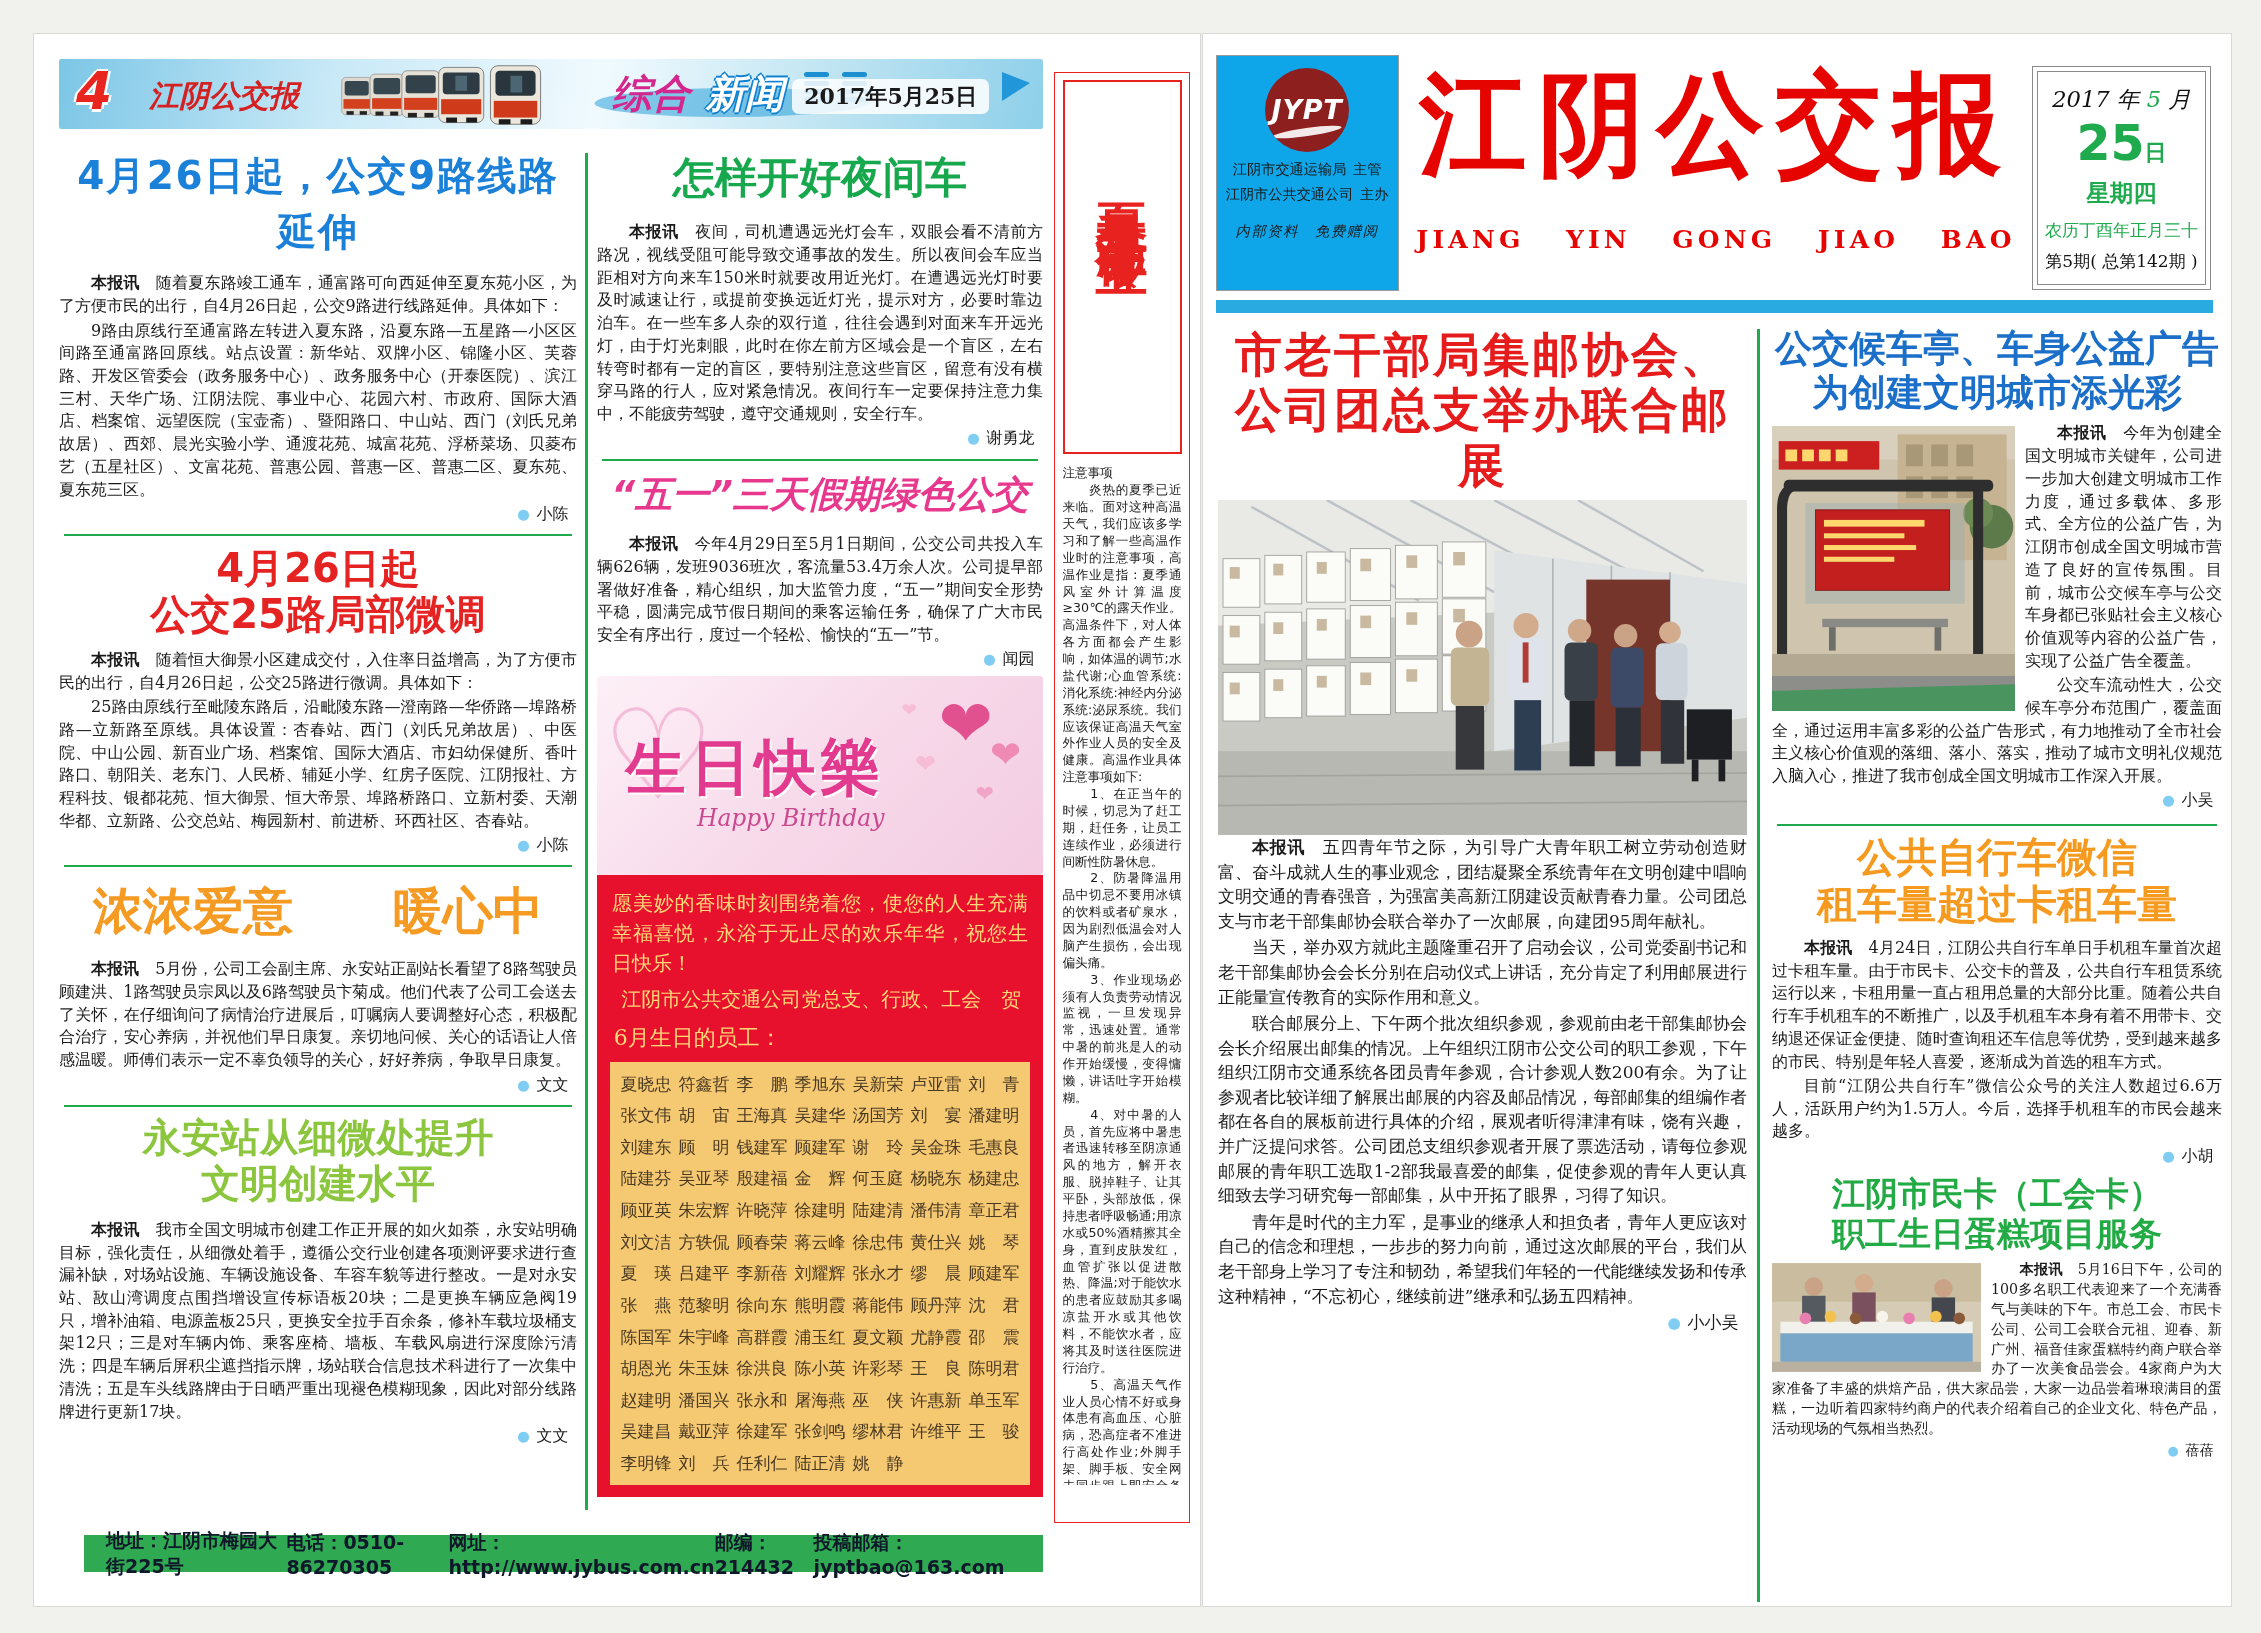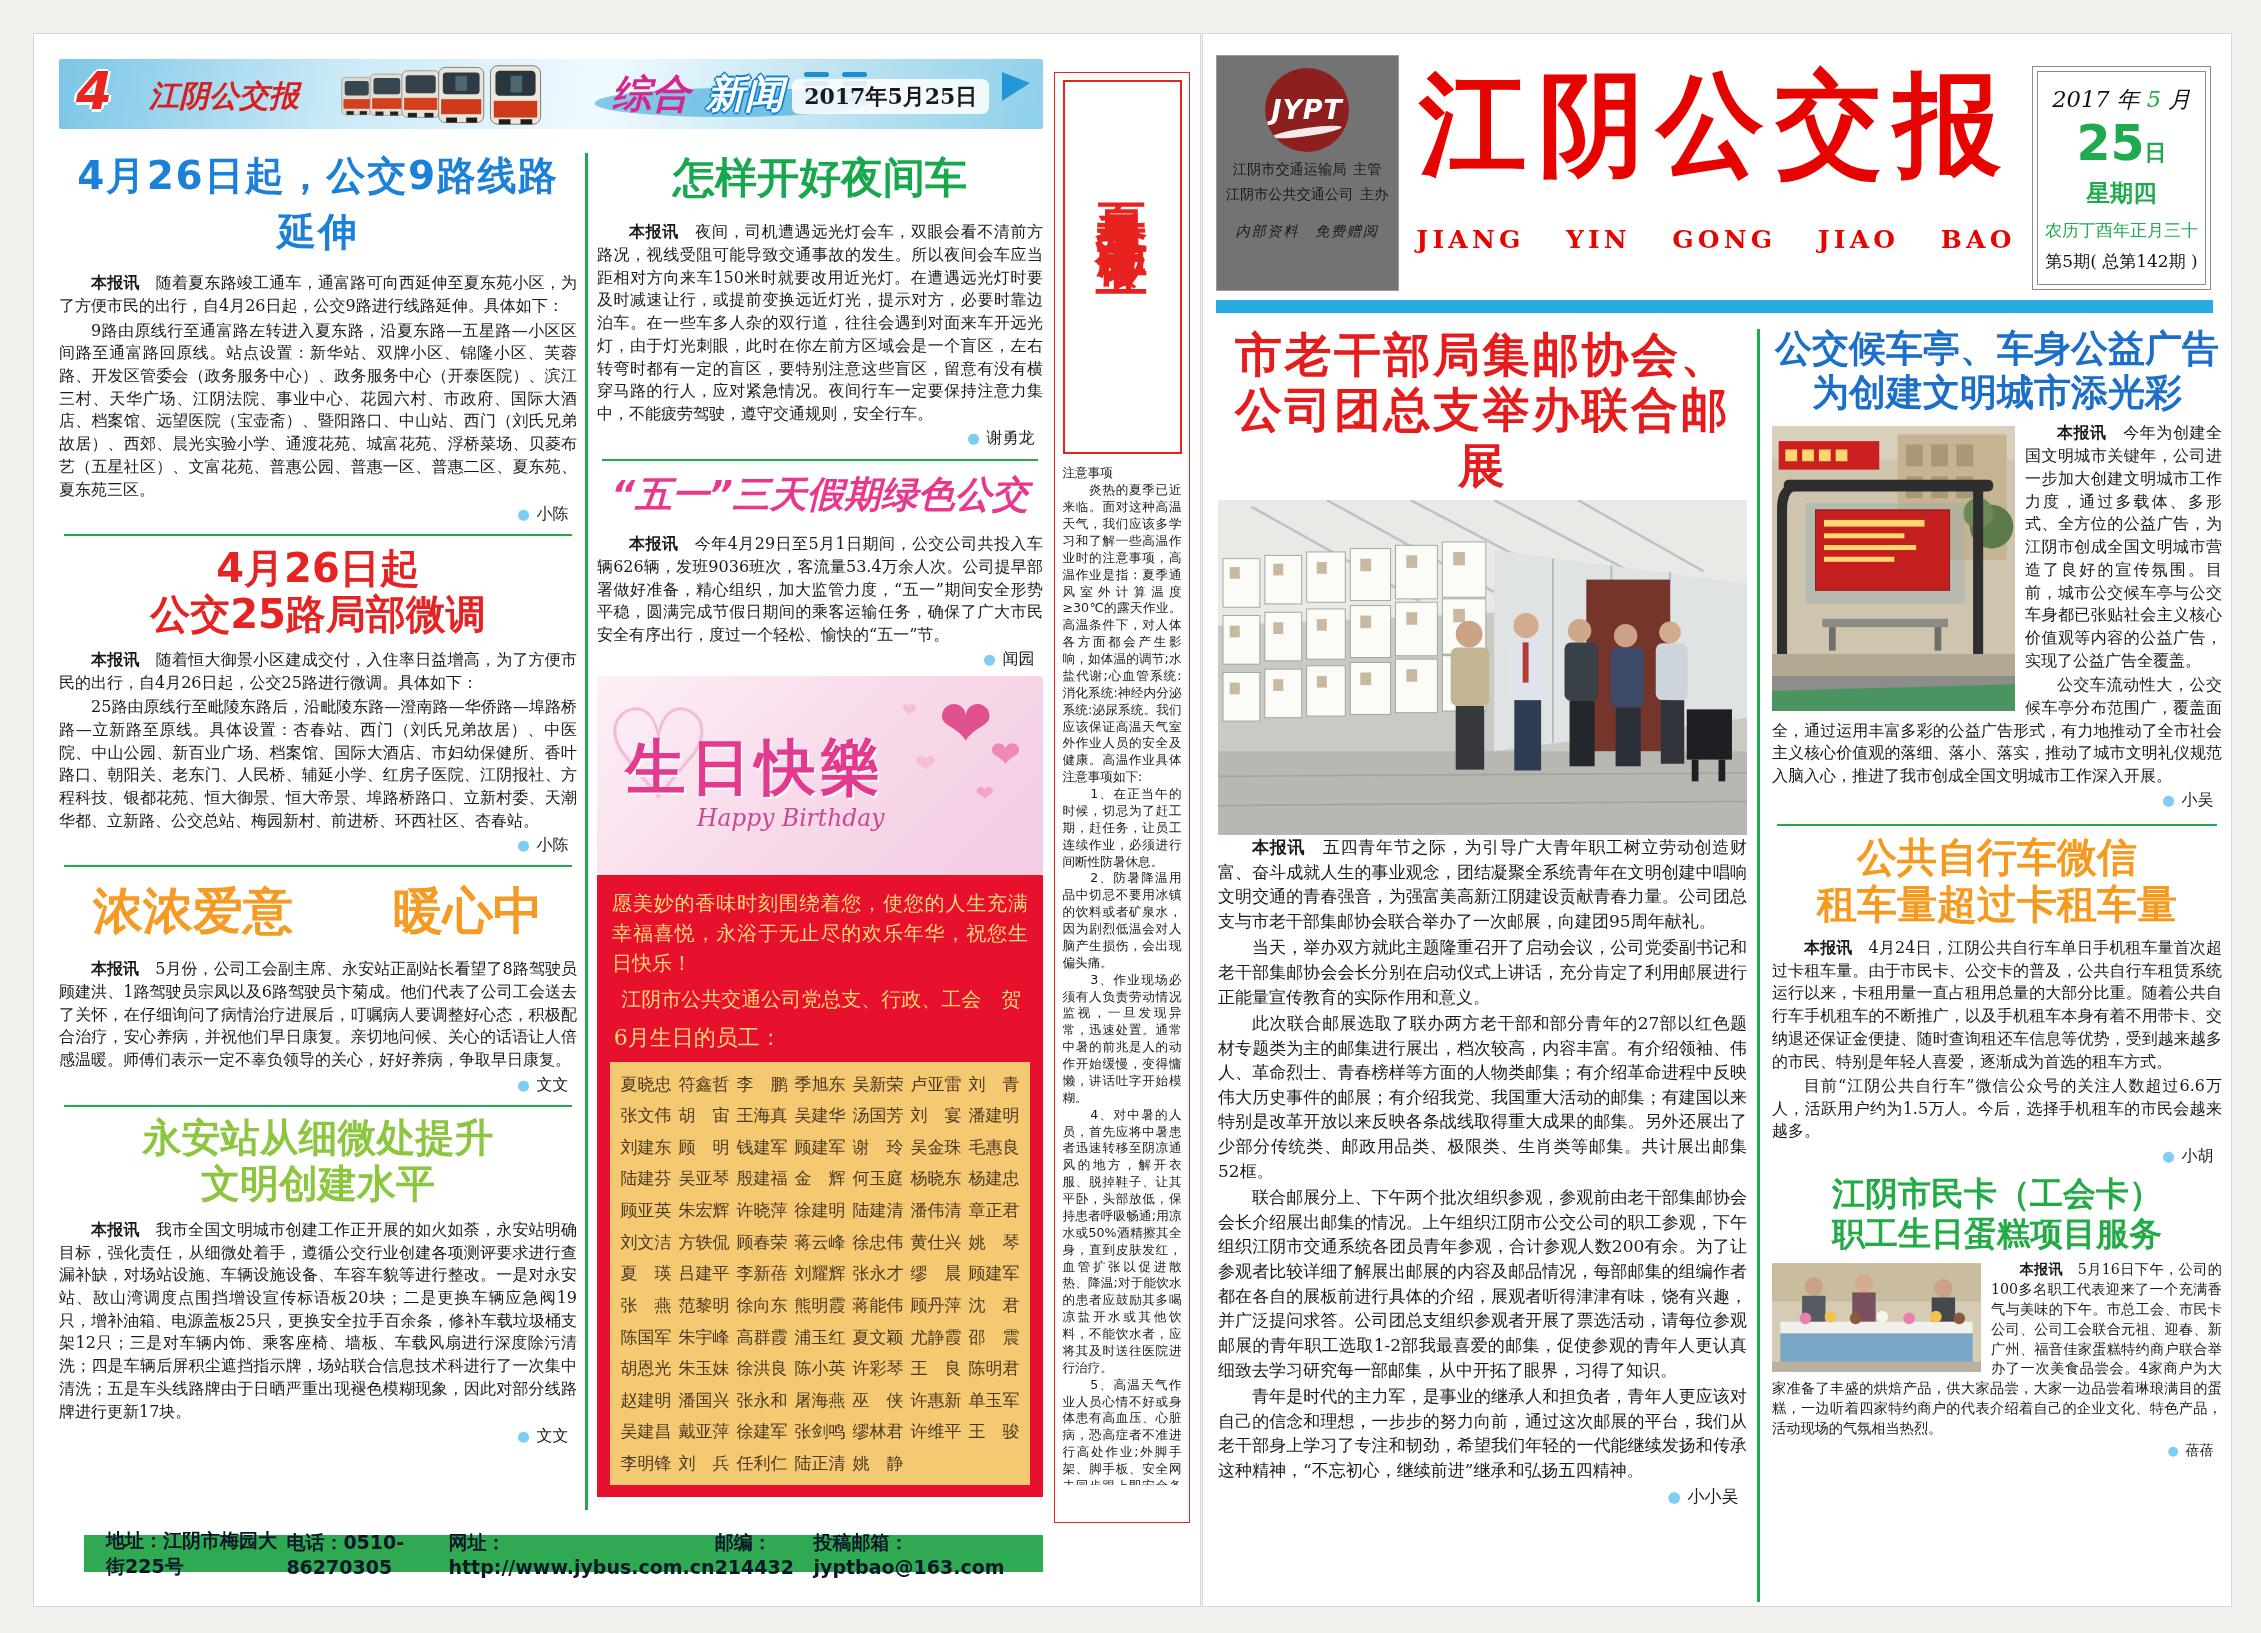--- a/index.html
+++ b/index.html
@@ -61,21 +61,21 @@
   .gutter{border:1.7px solid #e8231f;padding:6.7px 7.5px;background:#fff;}
   .gutter-titlebox{border:2.5px solid #e8231f;height:370px;display:flex;align-items:center;justify-content:center;}
   .gt-inner{writing-mode:vertical-rl;height:211px;}
   .gt-big{font-size:52px;line-height:60px;font-weight:800;color:#e8231f;
           font-family:"DejaVu Sans","Liberation Sans",sans-serif;letter-spacing:8.4px;}
   .gt-small{font-size:28px;line-height:39px;font-weight:800;color:#e8231f;
             font-family:"DejaVu Sans","Liberation Sans",sans-serif;letter-spacing:6.7px;margin-top:5px;}
   .gutter-text{margin-top:11.7px;font-size:12.6px;line-height:1.34;text-align:justify;white-space:pre-line;
                height:1020px;overflow:hidden;font-family:"DejaVu Sans","Liberation Sans",sans-serif;}
   
-  .mast-box{border:0.8px solid #9a9a9a;background:#737373;padding:8.4px 6.7px;text-align:center;}
+  .mast-box{border:0.8px solid #9a9a9a;background:#0ea5e9;padding:8.4px 6.7px;text-align:center;}
   .logo-circle{width:84px;height:84px;border-radius:50%;background:#8e1f1f;margin:3.3px auto 8.4px auto;
                display:flex;align-items:center;justify-content:center;position:relative;overflow:hidden;}
   .logo-circle em{color:#fff;font-style:italic;font-weight:900;font-size:27px;
                   font-family:"DejaVu Sans","Liberation Sans",sans-serif;letter-spacing:0.8px;}
   .logo-swoosh{position:absolute;left:6.7px;bottom:15px;width:70px;height:8.4px;background:#fff;border-radius:50%;transform:rotate(-8deg);opacity:.9;}
   .org-line{font-size:14.2px;margin:5.9px 0;white-space:nowrap;}
   .org-role{margin-left:6.7px;}
   .mast-note{font-size:14.2px;font-style:italic;margin-top:18.4px;letter-spacing:1.7px;}
   .mast-title{font-size:107px;font-weight:900;color:#e60400;letter-spacing:11.7px;line-height:1.25;
               text-align:center;font-family:"DejaVu Serif","Liberation Serif",serif;
@@ -456,21 +456,20 @@
             <rect x="523" y="171" width="38" height="68" rx="8" fill="#cdd4dc"></rect>
             <rect x="529" y="239" width="28" height="76" fill="#30343a"></rect>
           <rect x="560" y="250" width="54" height="60" fill="#1d1f22"></rect>
             <rect x="566" y="310" width="8" height="26" fill="#1d1f22"></rect>
             <rect x="598" y="310" width="8" height="26" fill="#1d1f22"></rect>
         </g>
       </svg>
       <p class="para"><span class="lead">本报讯</span>　<span>五四青年节之际，为引导广大青年职工树立劳动创造财富、奋斗成就人生的事业观念，团结凝聚全系统青年在文明创建中唱响文明交通的青春强音，为强富美高新江阴建设贡献青春力量。公司团总支与市老干部集邮协会联合举办了一次邮展，向建团95周年献礼。</span></p>
       <div>
           <p class="para">当天，举办双方就此主题隆重召开了启动会议，公司党委副书记和老干部集邮协会会长分别在启动仪式上讲话，充分肯定了利用邮展进行正能量宣传教育的实际作用和意义。</p>
-          <p class="para">此次联合邮展选取了联办两方老干部和部分青年的27部以红色题材专题类为主的邮集进行展出，档次较高，内容丰富。有介绍领袖、伟人、革命烈士、青春榜样等方面的人物类邮集；有介绍革命进程中反映伟大历史事件的邮展；有介绍我党、我国重大活动的邮集；有建国以来特别是改革开放以来反映各条战线取得重大成果的邮集。另外还展出了少部分传统类、邮政用品类、极限类、生肖类等邮集。共计展出邮集52框。</p>
           <p class="para">联合邮展分上、下午两个批次组织参观，参观前由老干部集邮协会会长介绍展出邮集的情况。上午组织江阴市公交公司的职工参观，下午组织江阴市交通系统各团员青年参观，合计参观人数200有余。为了让参观者比较详细了解展出邮展的内容及邮品情况，每部邮集的组编作者都在各自的展板前进行具体的介绍，展观者听得津津有味，饶有兴趣，并广泛提问求答。公司团总支组织参观者开展了票选活动，请每位参观邮展的青年职工选取1-2部我最喜爱的邮集，促使参观的青年人更认真细致去学习研究每一部邮集，从中开拓了眼界，习得了知识。</p>
           <p class="para">青年是时代的主力军，是事业的继承人和担负者，青年人更应该对自己的信念和理想，一步步的努力向前，通过这次邮展的平台，我们从老干部身上学习了专注和韧劲，希望我们年轻的一代能继续发扬和传承这种精神，“不忘初心，继续前进”继承和弘扬五四精神。</p>
         </div>
       <div class="byline"><span class="dot">●</span><span>小小吴</span></div>
     </div>
 
     <div class="abs vline" style="left:554px;top:295px;width:2.5px;height:1273px;"></div>
 
     <div class="abs body-right" style="left:569px;top:293px;width:450px;height:1275px;overflow:hidden;">
       <h2 class="t-ad"><span>公交候车亭、车身公益广告</span><br><span>为创建文明城市添光彩</span></h2>

